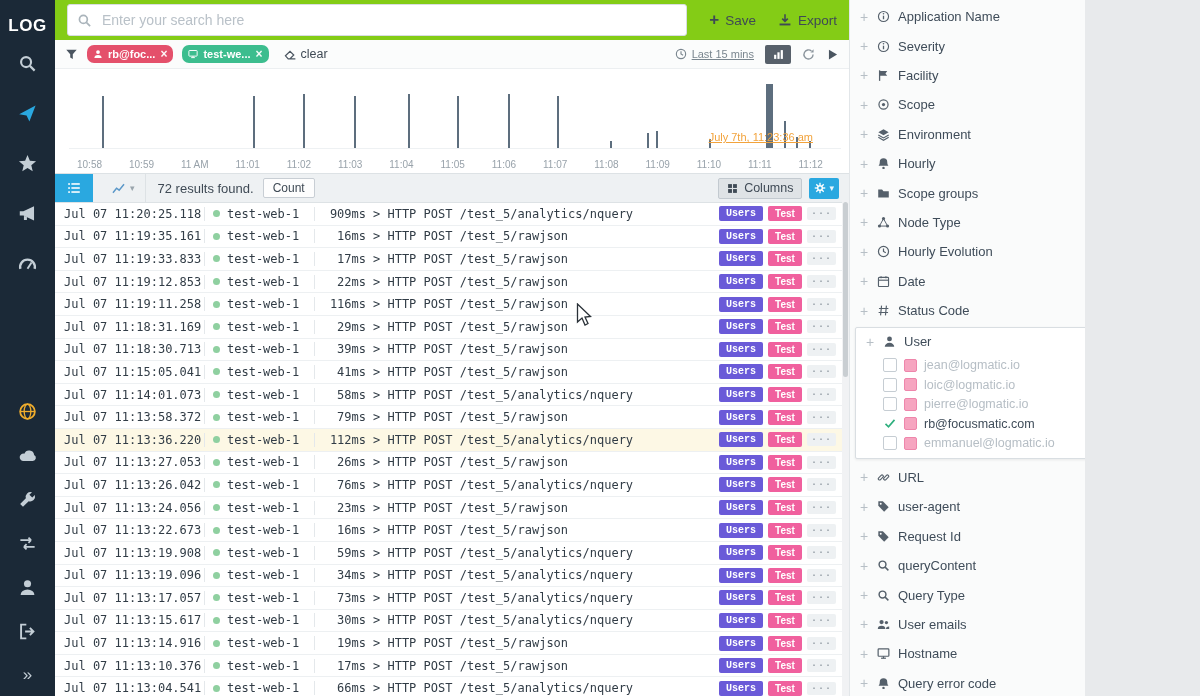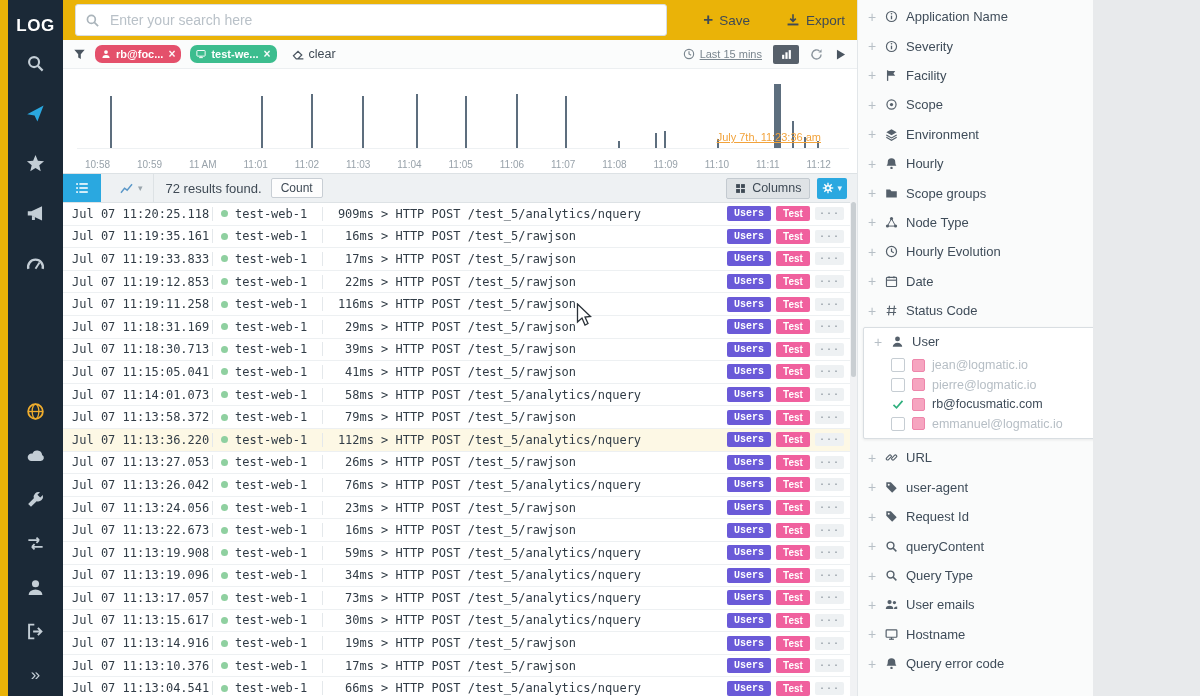--- a/index.html
+++ b/index.html
@@ -1,35 +1,35 @@
 <!DOCTYPE html>
 <html><head>
 <meta charset="utf-8">
 <style>
   html,body{margin:0;padding:0;background:#e8eaec;}
-  .app{position:relative;width:1085px;height:696px;overflow:hidden;background:#eab308;
-       font-family:"Liberation Sans",sans-serif;display:flex;padding-left:8px;}
+  .app{position:relative;width:1085px;height:696px;overflow:hidden;background:#84cc16;
+       font-family:"Liberation Sans",sans-serif;display:flex;}
   .icon svg{width:1em;height:1em;display:block;}
 
   
   .left-rail{width:55px;flex:0 0 55px;background:#1b2937;display:flex;flex-direction:column;align-items:center;}
   .logo{color:#fff;font-weight:bold;font-size:17px;letter-spacing:.5px;margin:16px 0 18px;}
   .rail-group{display:flex;flex-direction:column;align-items:center;}
   #left-top{gap:27px;}
   #left-bottom{gap:21px;margin-bottom:12px;}
   .rail-spacer{flex:1;}
   .rail-item{cursor:pointer;color:#c4ced6;}
   .rail-item svg{width:19px;height:19px;}
   .rail-txt{font-size:17px;line-height:17px;}
 
   
   .main{width:795px;flex:0 0 795px;display:flex;flex-direction:column;position:relative;
         border-right:1px solid #e2e6e9;box-sizing:border-box;}
 
-  .search-header{height:40px;display:flex;align-items:center;padding:0 12px;gap:36px;}
+  .search-header{height:40px;display:flex;align-items:center;padding:0 12px;gap:22px;}
   .search-box{flex:1;height:30px;border:1px solid #d8dde1;border-radius:3px;display:flex;align-items:center;
               padding:0 9px;gap:8px;background:#fff;}
   .search-box .icon{color:#aab4bb;font-size:15px;}
   .search-box input{border:none;outline:none;flex:1;font:14px "Liberation Sans",sans-serif;color:#3f4a55;background:transparent;}
   .search-box input::placeholder{color:#b9c1c8;}
   .hdr-btn{display:flex;align-items:center;gap:6px;background:none;border:none;cursor:pointer;
            font:13.5px "Liberation Sans",sans-serif;color:#3f4a55;padding:0;}
   .hdr-btn .plus{font-size:17px;font-weight:bold;line-height:14px;}
   .hdr-btn .icon{font-size:14px;color:#3f4a55;}
 
@@ -772,20 +772,25 @@
             </span>1</span>
         </div>
         <div class="uopt">
           <span class="chk"></span>
           <span class="swatch"></span>
           <span class="uemail">jean@logmatic.io</span>
         </div>
         <div class="uopt">
           <span class="chk"></span>
           <span class="swatch"></span>
+          <span class="uemail">loic@logmatic.io</span>
+        </div>
+        <div class="uopt">
+          <span class="chk"></span>
+          <span class="swatch"></span>
           <span class="uemail">pierre@logmatic.io</span>
         </div>
         <div class="uopt">
           <span class="chk on">
             <svg viewBox="0 0 16 16" aria-hidden="true">
               <path d="M2 8.6 L6 12.4 14 3.2" fill="none" stroke="currentColor" stroke-width="2.2"></path>
             </svg>
           </span>
           <span class="swatch"></span>
           <span class="uemail sel">rb@focusmatic.com</span>

